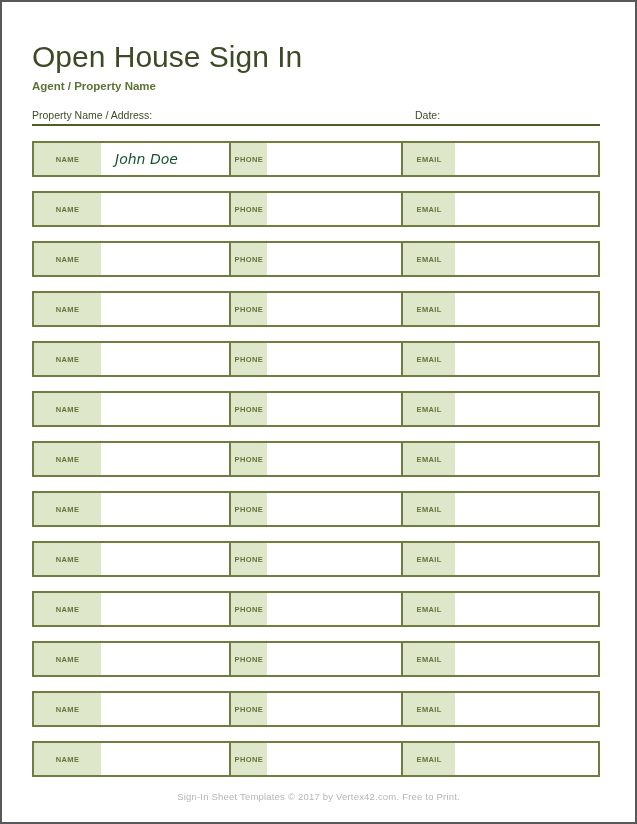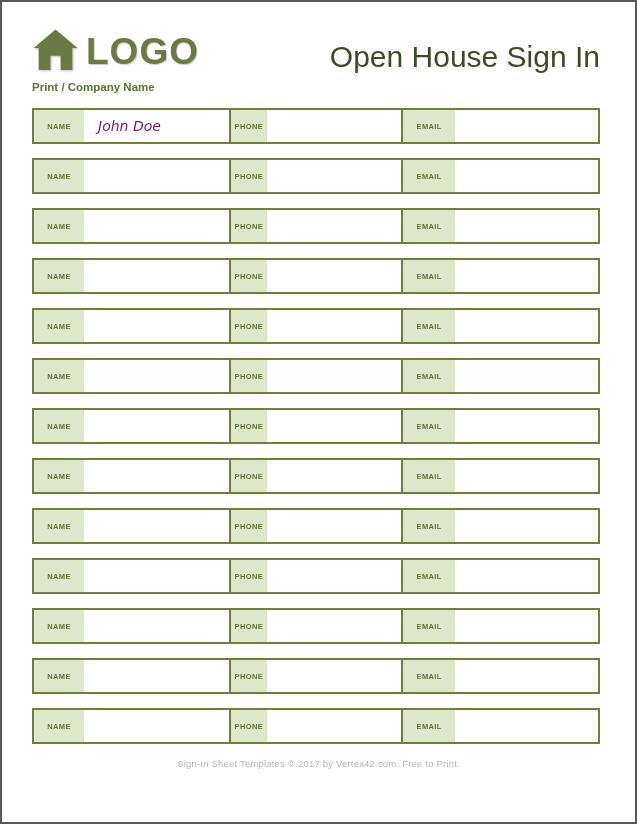--- a/index.html
+++ b/index.html
@@ -44,55 +44,57 @@
   }
   .sec { display:flex; box-sizing:border-box; min-width:0; }
   .sec + .sec { border-left:2px solid #6f7d41; }
   .sec-name  { flex:199 0 0; }
   .sec-phone { flex:174 0 0; }
   .sec-email { flex:199 0 0; }
   .cell-label {
     background:#dee7ca; color:#64743c;
     font-weight:bold; font-size:7.5px; letter-spacing:0.4px;
     display:flex; align-items:center; justify-content:center;
-    width:50px; flex:none;
+    width:67px; flex:none;
   }
   .sec-phone .cell-label { width:36px; }
   .sec-email .cell-label { width:52px; }
   .cell-value {
     flex:1; display:flex; align-items:center;
     padding-left:14px; min-width:0;
     font-family:"DejaVu Sans", sans-serif;
-    font-style:italic; font-size:14px; color:#701a75;
+    font-style:italic; font-size:14px; color:#14532d;
     white-space:nowrap; overflow:hidden;
   }
   .footer {
     text-align:center; margin-top:2px;
     font-size:9.5px; color:#b5b5b5; letter-spacing:0.2px;
   }
 </style>
 </head>
 <body>
 
 <div class="page">
 
   <div class="header">
-    <div class="logo">
-      <span class="house-icon">
-        <svg viewBox="0 0 24 22" aria-hidden="true">
-          <path fill="#6b7a44" d="M12 0.8 L23.2 10.2 L20.6 10.2 L20.6 21.5 L14.6 21.5 L14.6 14.2 L9.4 14.2 L9.4 21.5 L3.4 21.5 L3.4 10.2 L0.8 10.2 Z"></path>
-        </svg>
-      </span>
-      <span class="logo-text">LOGO</span>
-    </div>
     <div class="title">Open House Sign In</div>
   </div>
 
-  <div class="agent">Print / Company Name</div>
-
+  <div class="agent">Agent / Property Name</div>
+
+  <div class="fieldline">
+    <div class="prop-sec">
+      <span>Property Name / Address:</span>
+      <span class="field-value"></span>
+    </div>
+    <div class="date-sec">
+      <span>Date:</span>
+      <span class="field-value"></span>
+    </div>
+  </div>
 
   <div class="rows" id="rows">
   <div class="row">
     <div class="sec sec-name">
       <div class="cell-label">NAME</div>
       <div class="cell-value">John Doe</div>
     </div>
     <div class="sec sec-phone">
       <div class="cell-label">PHONE</div>
     </div>

